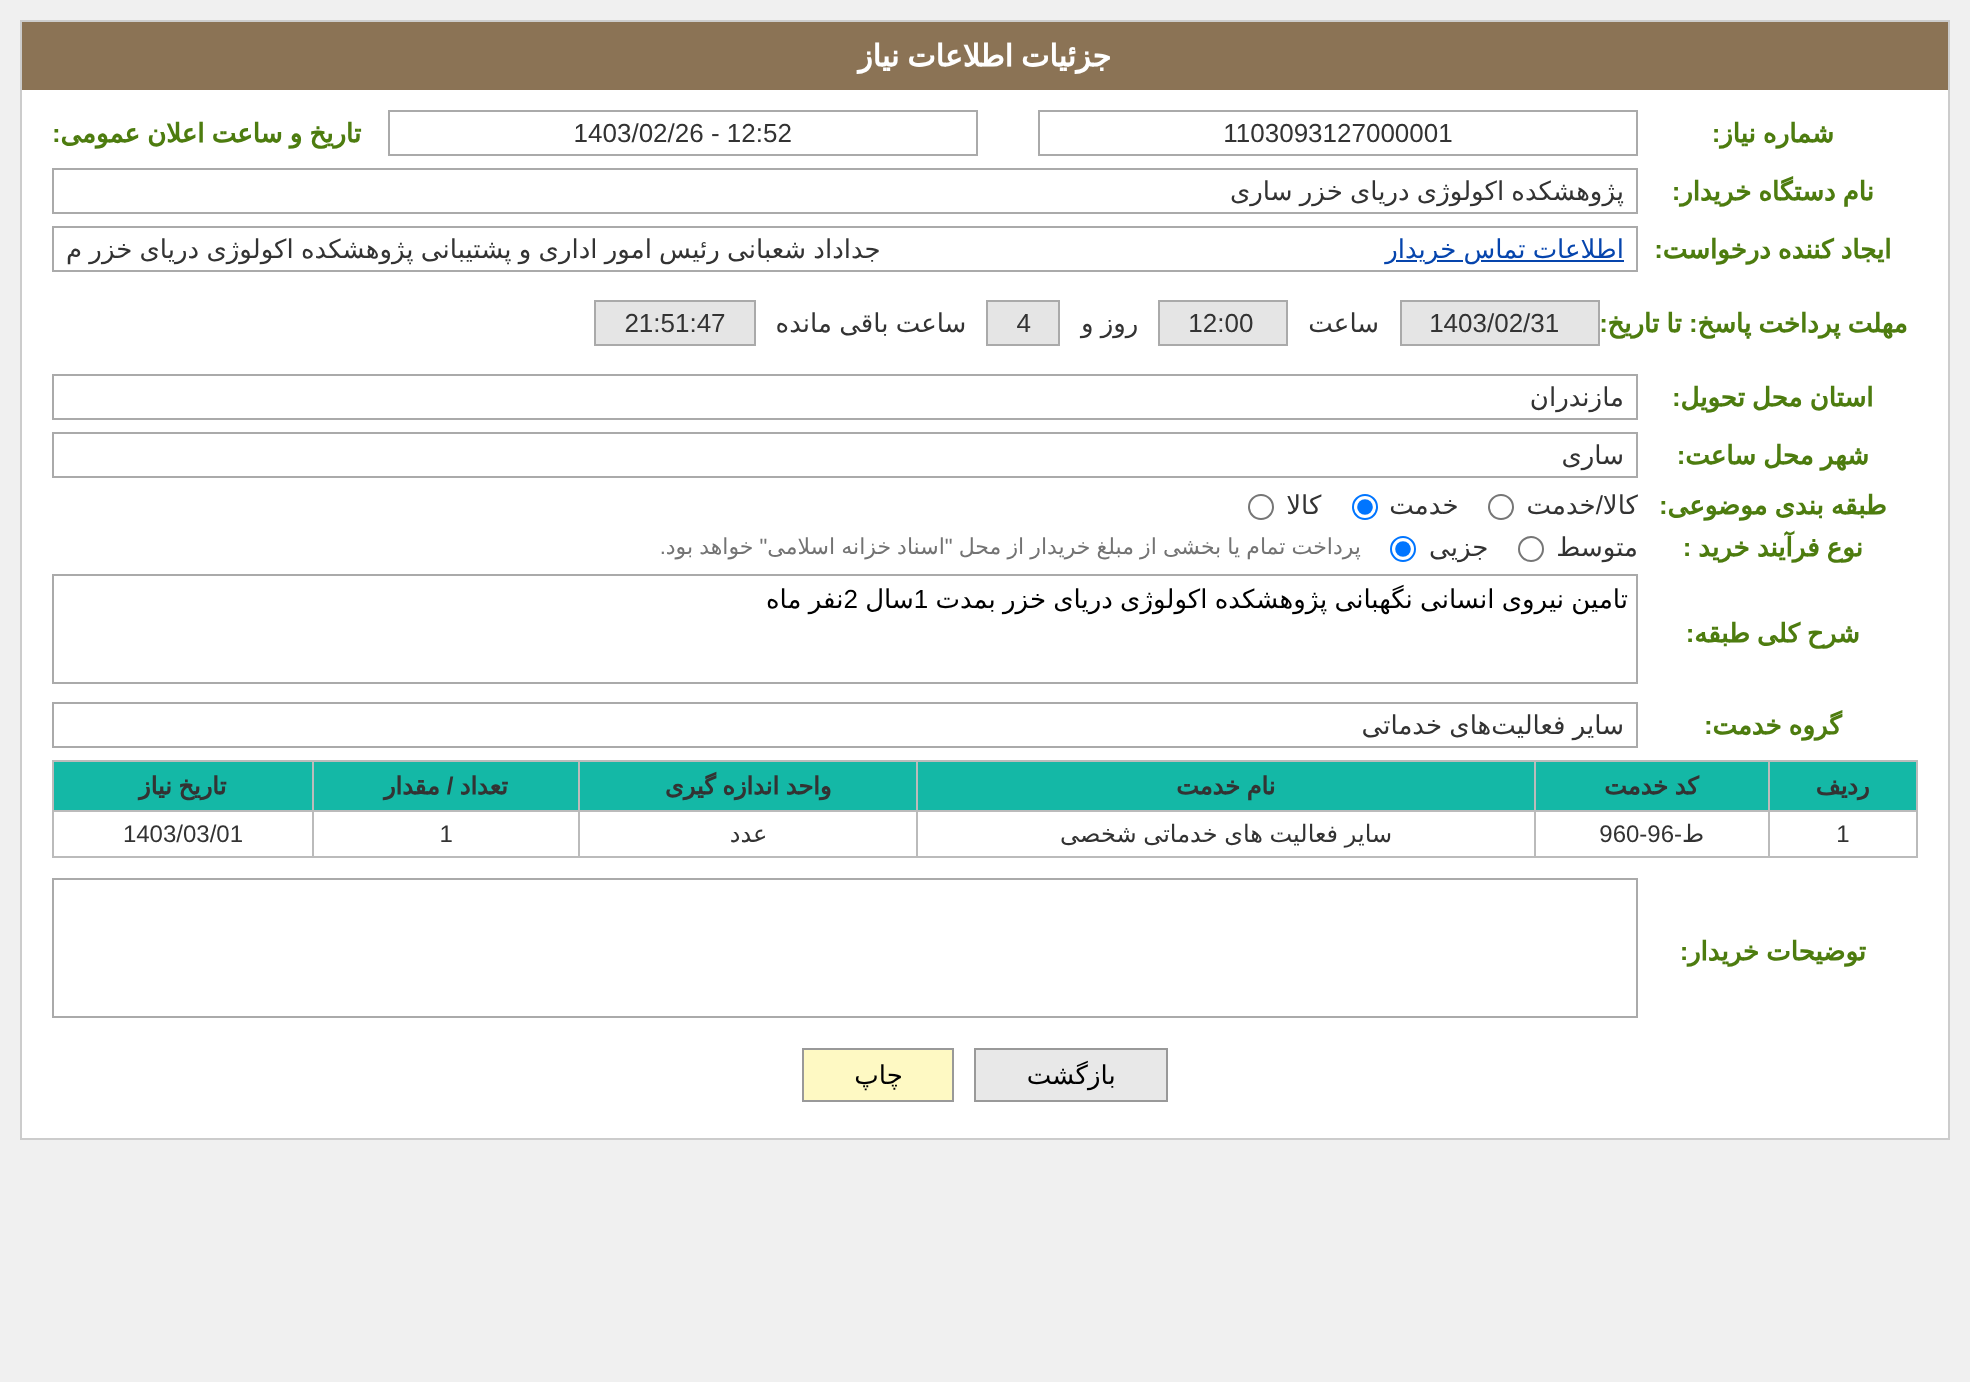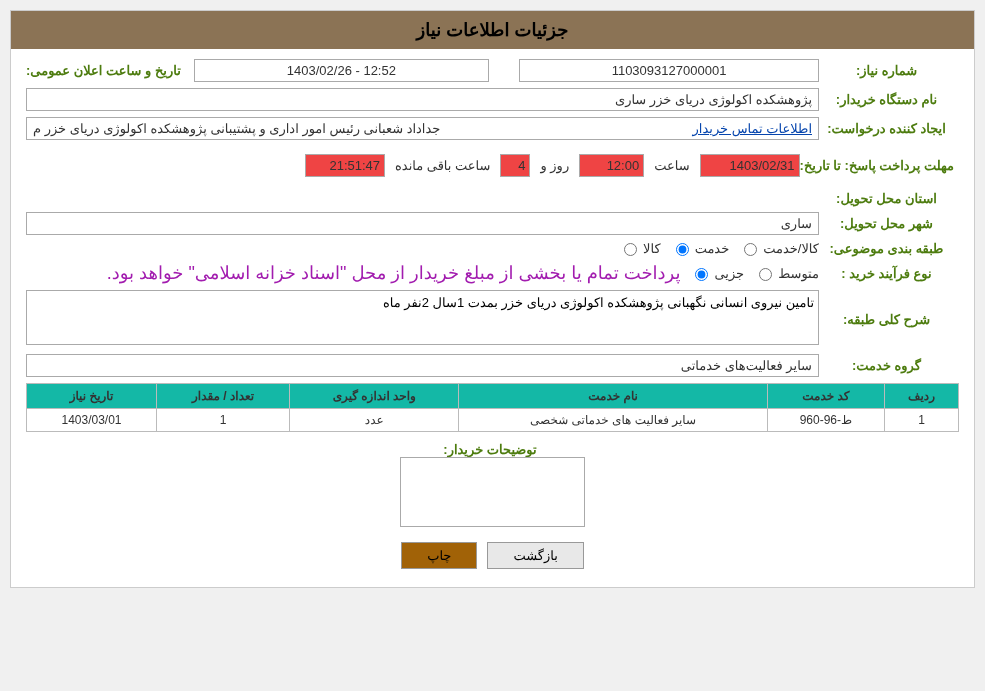--- a/index.html
+++ b/index.html
@@ -15,24 +15,24 @@
       min-height: 691px;
       background: #f0f0f0;
       padding: 10px;
     }
     .main-panel {
       background: #fff;
       border: 1px solid #ccc;
     }
     .panel-header {
       background: #8b7355;
-      color: #000000;
+      color: #ffffff;
       text-align: center;
       padding: 8px 0;
-      font-size: 18px;
+      font-size: 15px;
       font-weight: bold;
     }
     .panel-body {
       padding: 10px 15px;
     }
     .info-row {
       display: flex;
       align-items: center;
       margin-bottom: 6px;
       flex-direction: row;
@@ -51,24 +51,24 @@
     .input-box {
       border: 1px solid #aaa;
       background: #fff;
       padding: 3px 6px;
       min-height: 22px;
       width: 100%;
       text-align: right;
     }
     .input-box-sm {
       border: 1px solid #aaa;
-      background: #ef4444;
-      padding: 3px 4px;
+      background: #e5e5e5;
+      padding: 3px 14px;
       min-height: 22px;
-      text-align: right;
+      text-align: left;
     }
     .inline-label {
       color: #333;
       white-space: nowrap;
       margin: 12px 4px;
     }
     .section-header {
       background: #d4c9a8;
       border: 1px solid #bbb;
       text-align: center;
@@ -134,28 +134,28 @@
       margin: 12px 0 8px 0;
     }
     .btn {
       padding: 5px 25px;
       font-size: 13px;
       border: 1px solid #999;
       cursor: pointer;
       font-family: Tahoma, Arial, sans-serif;
     }
     .btn-print {
-      background: #a16207;
+      background: #fef9c3;
     }
     .btn-back {
       background: #e8e8e8;
     }
     .note-text {
-      color: #a21caf;
-      font-size: 18px;
+      color: #737373;
+      font-size: 11px;
     }
   </style>
 </head>
 <body>
 
 <div class="page-container">
   <div class="main-panel">
     <div class="panel-header">
       <span>جزئیات اطلاعات نیاز</span>
     </div>
@@ -197,24 +197,27 @@
           <div class="input-box-sm" style="min-width:65px;">12:00</div>
           <span class="inline-label">روز و</span>
           <div class="input-box-sm" style="min-width:30px;">4</div>
           <span class="inline-label">ساعت باقی مانده</span>
           <div class="input-box-sm" style="min-width:80px; direction:ltr;">21:51:47</div>
         </div>
       </div>
 
       <div class="info-row">
         <div class="label-cell">استان محل تحویل:</div>
-      </div>
-
-      <div class="info-row">
-        <div class="label-cell">شهر محل تحویل:</div>
+        <div class="value-cell">
+          <div class="input-box">مازندران</div>
+        </div>
+      </div>
+
+      <div class="info-row">
+        <div class="label-cell">شهر محل ساعت:</div>
         <div class="value-cell">
           <div class="input-box">ساری</div>
         </div>
       </div>
 
       <div class="info-row">
         <div class="label-cell">طبقه بندی موضوعی:</div>
         <div class="value-cell">
           <div class="radio-row">
             <div class="radio-item">
@@ -283,21 +286,21 @@
               <td>ط-96-960</td>
               <td>سایر فعالیت های خدماتی شخصی</td>
               <td>عدد</td>
               <td>1</td>
               <td>1403/03/01</td>
             </tr>
           </tbody>
         </table>
       </div>
 
-      <div class="info-row" style="margin-top:10px;flex-direction:column;">
+      <div class="info-row" style="margin-top:10px;">
         <div class="label-cell">توضیحات خریدار:</div>
         <div class="value-cell">
           <textarea class="description-box" style="width: 100%; height: 70px; direction: rtl; font-family: Tahoma, Arial, sans-serif; font-size: 13px; resize: none; border: 1px solid rgb(170, 170, 170);"></textarea>
         </div>
       </div>
 
       <div class="btn-row">
         <button class="btn btn-back">بازگشت</button>
         <button class="btn btn-print">چاپ</button>
       </div>

